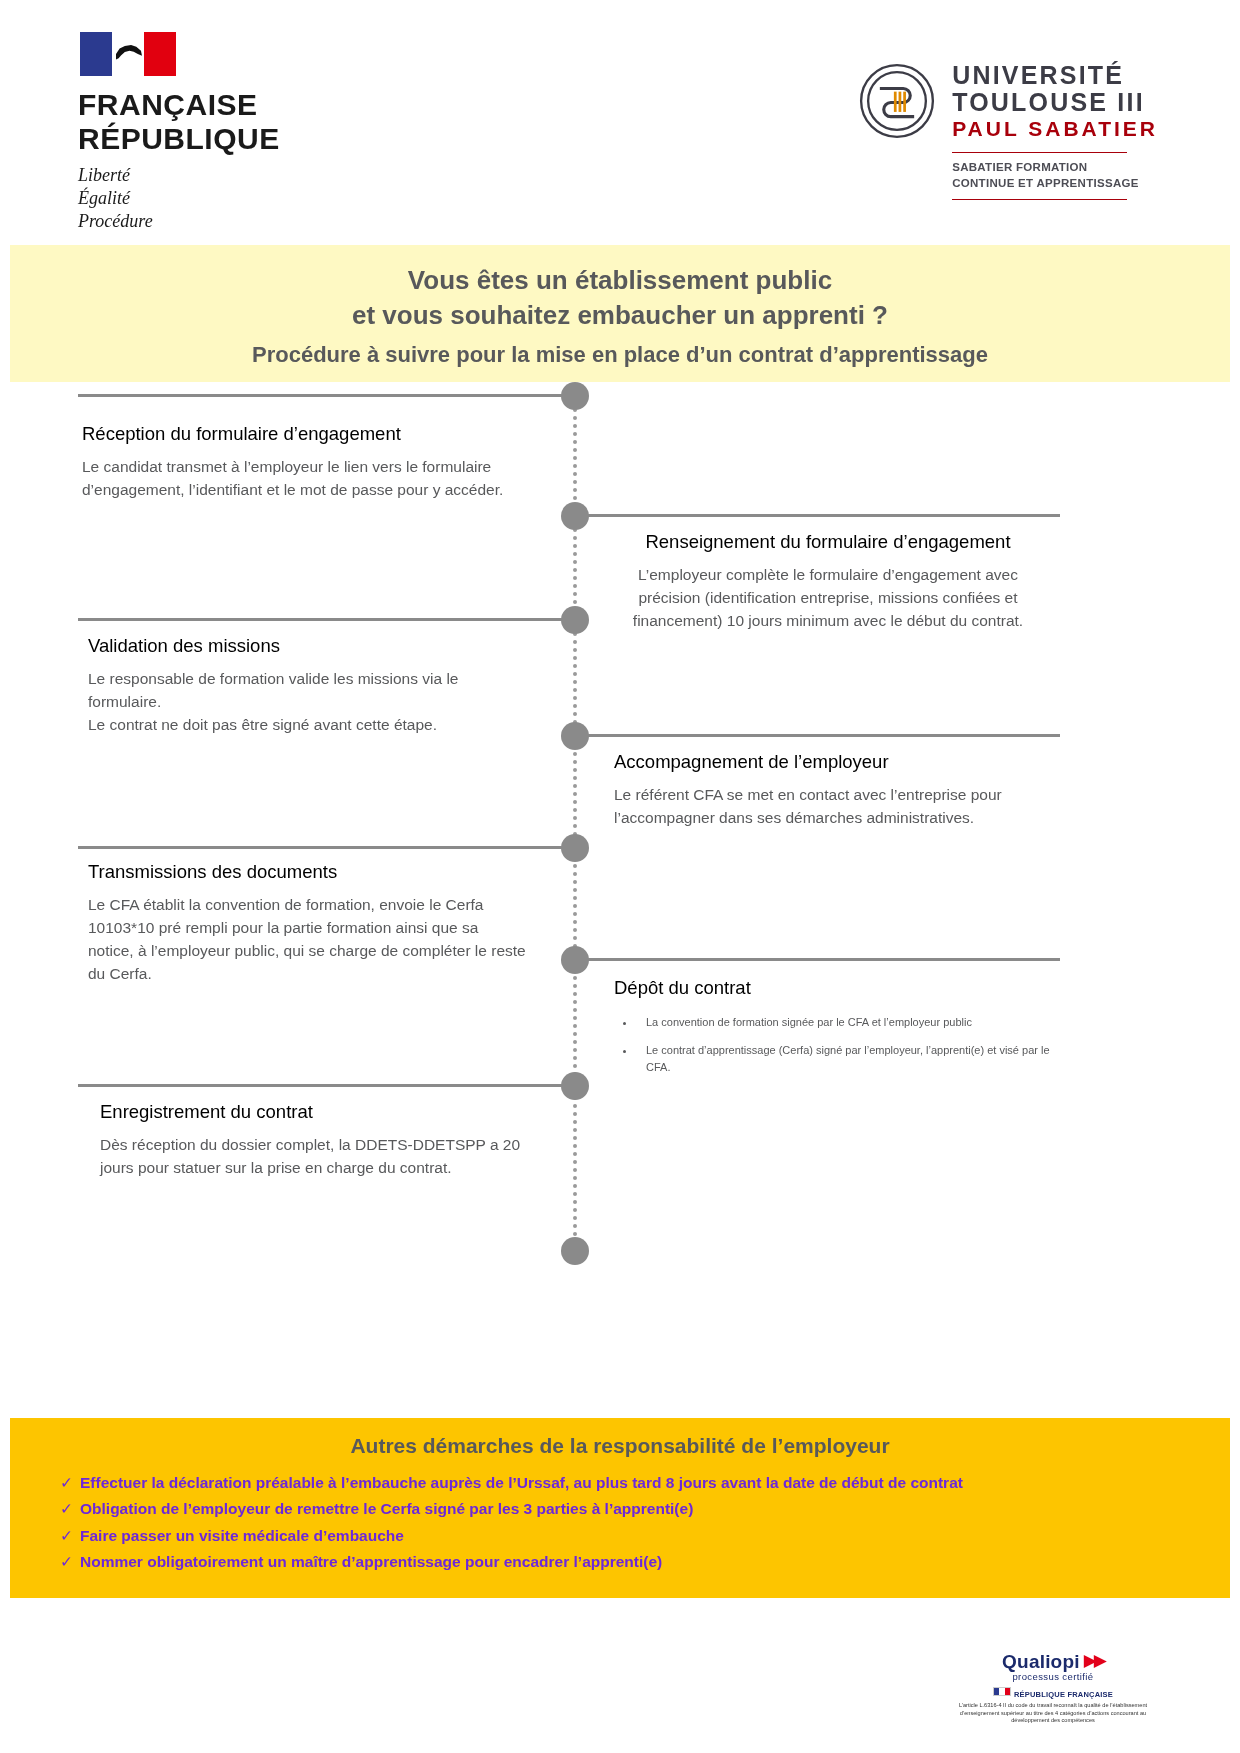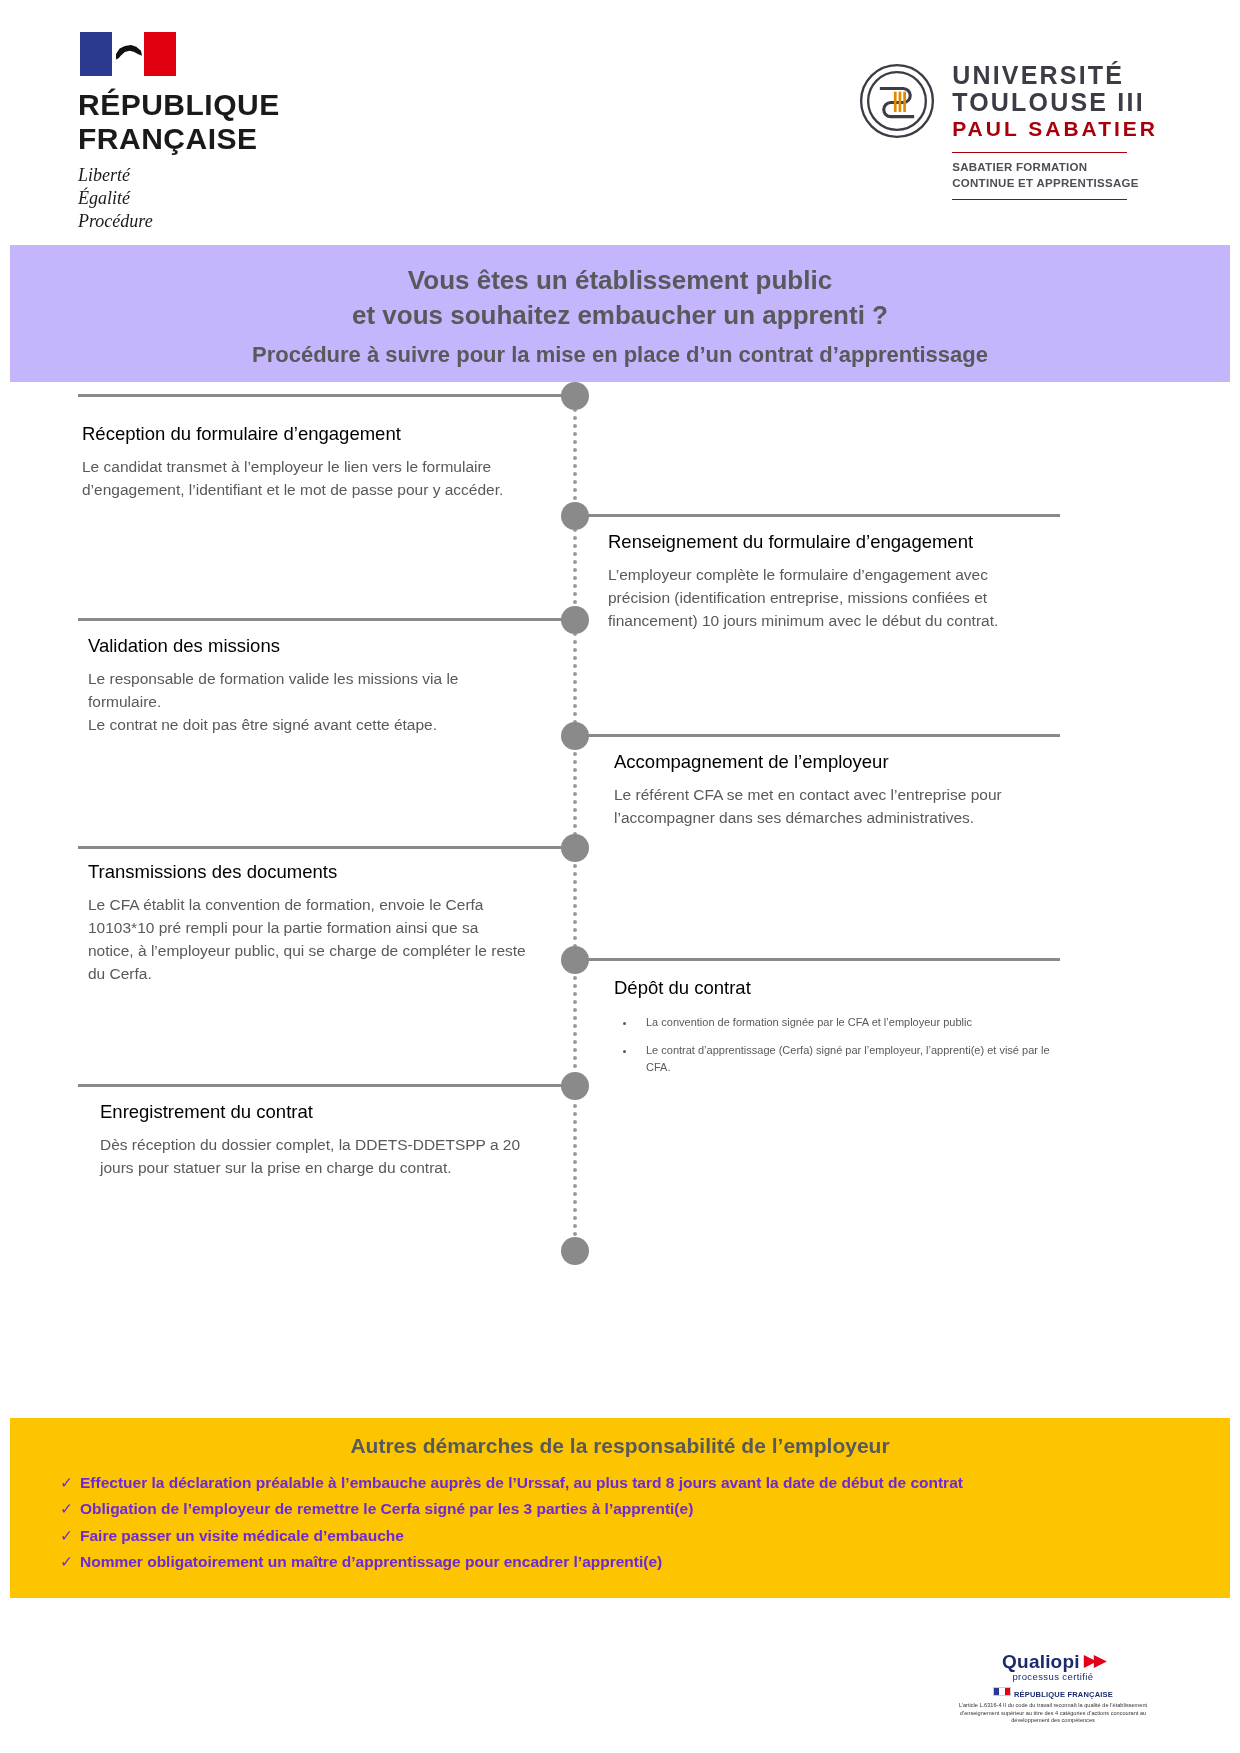--- a/index.html
+++ b/index.html
@@ -104,21 +104,21 @@
     line-height: 1.35;
   }
   .ut3-rule2 {
     border-top: 1px solid #a8000b;
     margin-top: 8px;
     width: 175px;
   }
 
   
   .title-band {
-    background: #c4b5fd;
+    background: #fef9c3;
     margin: 0 10px;
     padding: 18px 0 14px 0;
     text-align: center;
   }
   .title-band h1 {
     margin: 0;
     font-size: 26px;
     line-height: 1.33;
     color: #58595b;
     font-weight: bold;
@@ -280,22 +280,22 @@
 
 <div class="header">
 
   <div class="marianne">
     <div class="flag">
       <div class="band blue"></div>
       <div class="band white"></div>
       <div class="band red"></div>
     </div>
     <div class="rf-title">
+      <div>FRANÇAISE</div>
       <div>RÉPUBLIQUE</div>
-      <div>FRANÇAISE</div>
     </div>
     <div class="rf-motto">
       <div>Liberté</div>
       <div>Égalité</div>
       <div>Procédure</div>
     </div>
   </div>
 
   <div class="ut3">
     <svg class="ut3-logo" viewBox="0 0 100 100">
@@ -347,21 +347,21 @@
   <div class="arm" style="left:578px; top:352px; width:472px;"></div>
   <div class="arm" style="left:68px;  top:464px; width:484px;"></div>
   <div class="arm" style="left:578px; top:576px; width:472px;"></div>
   <div class="arm" style="left:68px;  top:702px; width:484px;"></div>
 
   <div class="step" style="left:72px; top:32px; width:430px;">
     <h2>Réception du formulaire d’engagement</h2>
     <p>Le candidat transmet à l’employeur le lien vers le formulaire d’engagement, l’identifiant et le mot de passe pour y accéder.</p>
   </div>
 
-  <div class="step" style="left:598px; top:140px; width:440px;">
+  <div class="step" style="left:598px; top:140px; width:440px;text-align:center;">
     <h2>Renseignement du formulaire d’engagement</h2>
     <p>L’employeur complète le formulaire d’engagement avec précision (identification entreprise, missions confiées et financement) 10 jours minimum avec le début du contrat.</p>
   </div>
 
   <div class="step" style="left:78px; top:244px; width:440px;">
     <h2>Validation des missions</h2>
     <p style="white-space:pre-line">Le responsable de formation valide les missions via le formulaire.
 Le contrat ne doit pas être signé avant cette étape.</p>
   </div>
 

